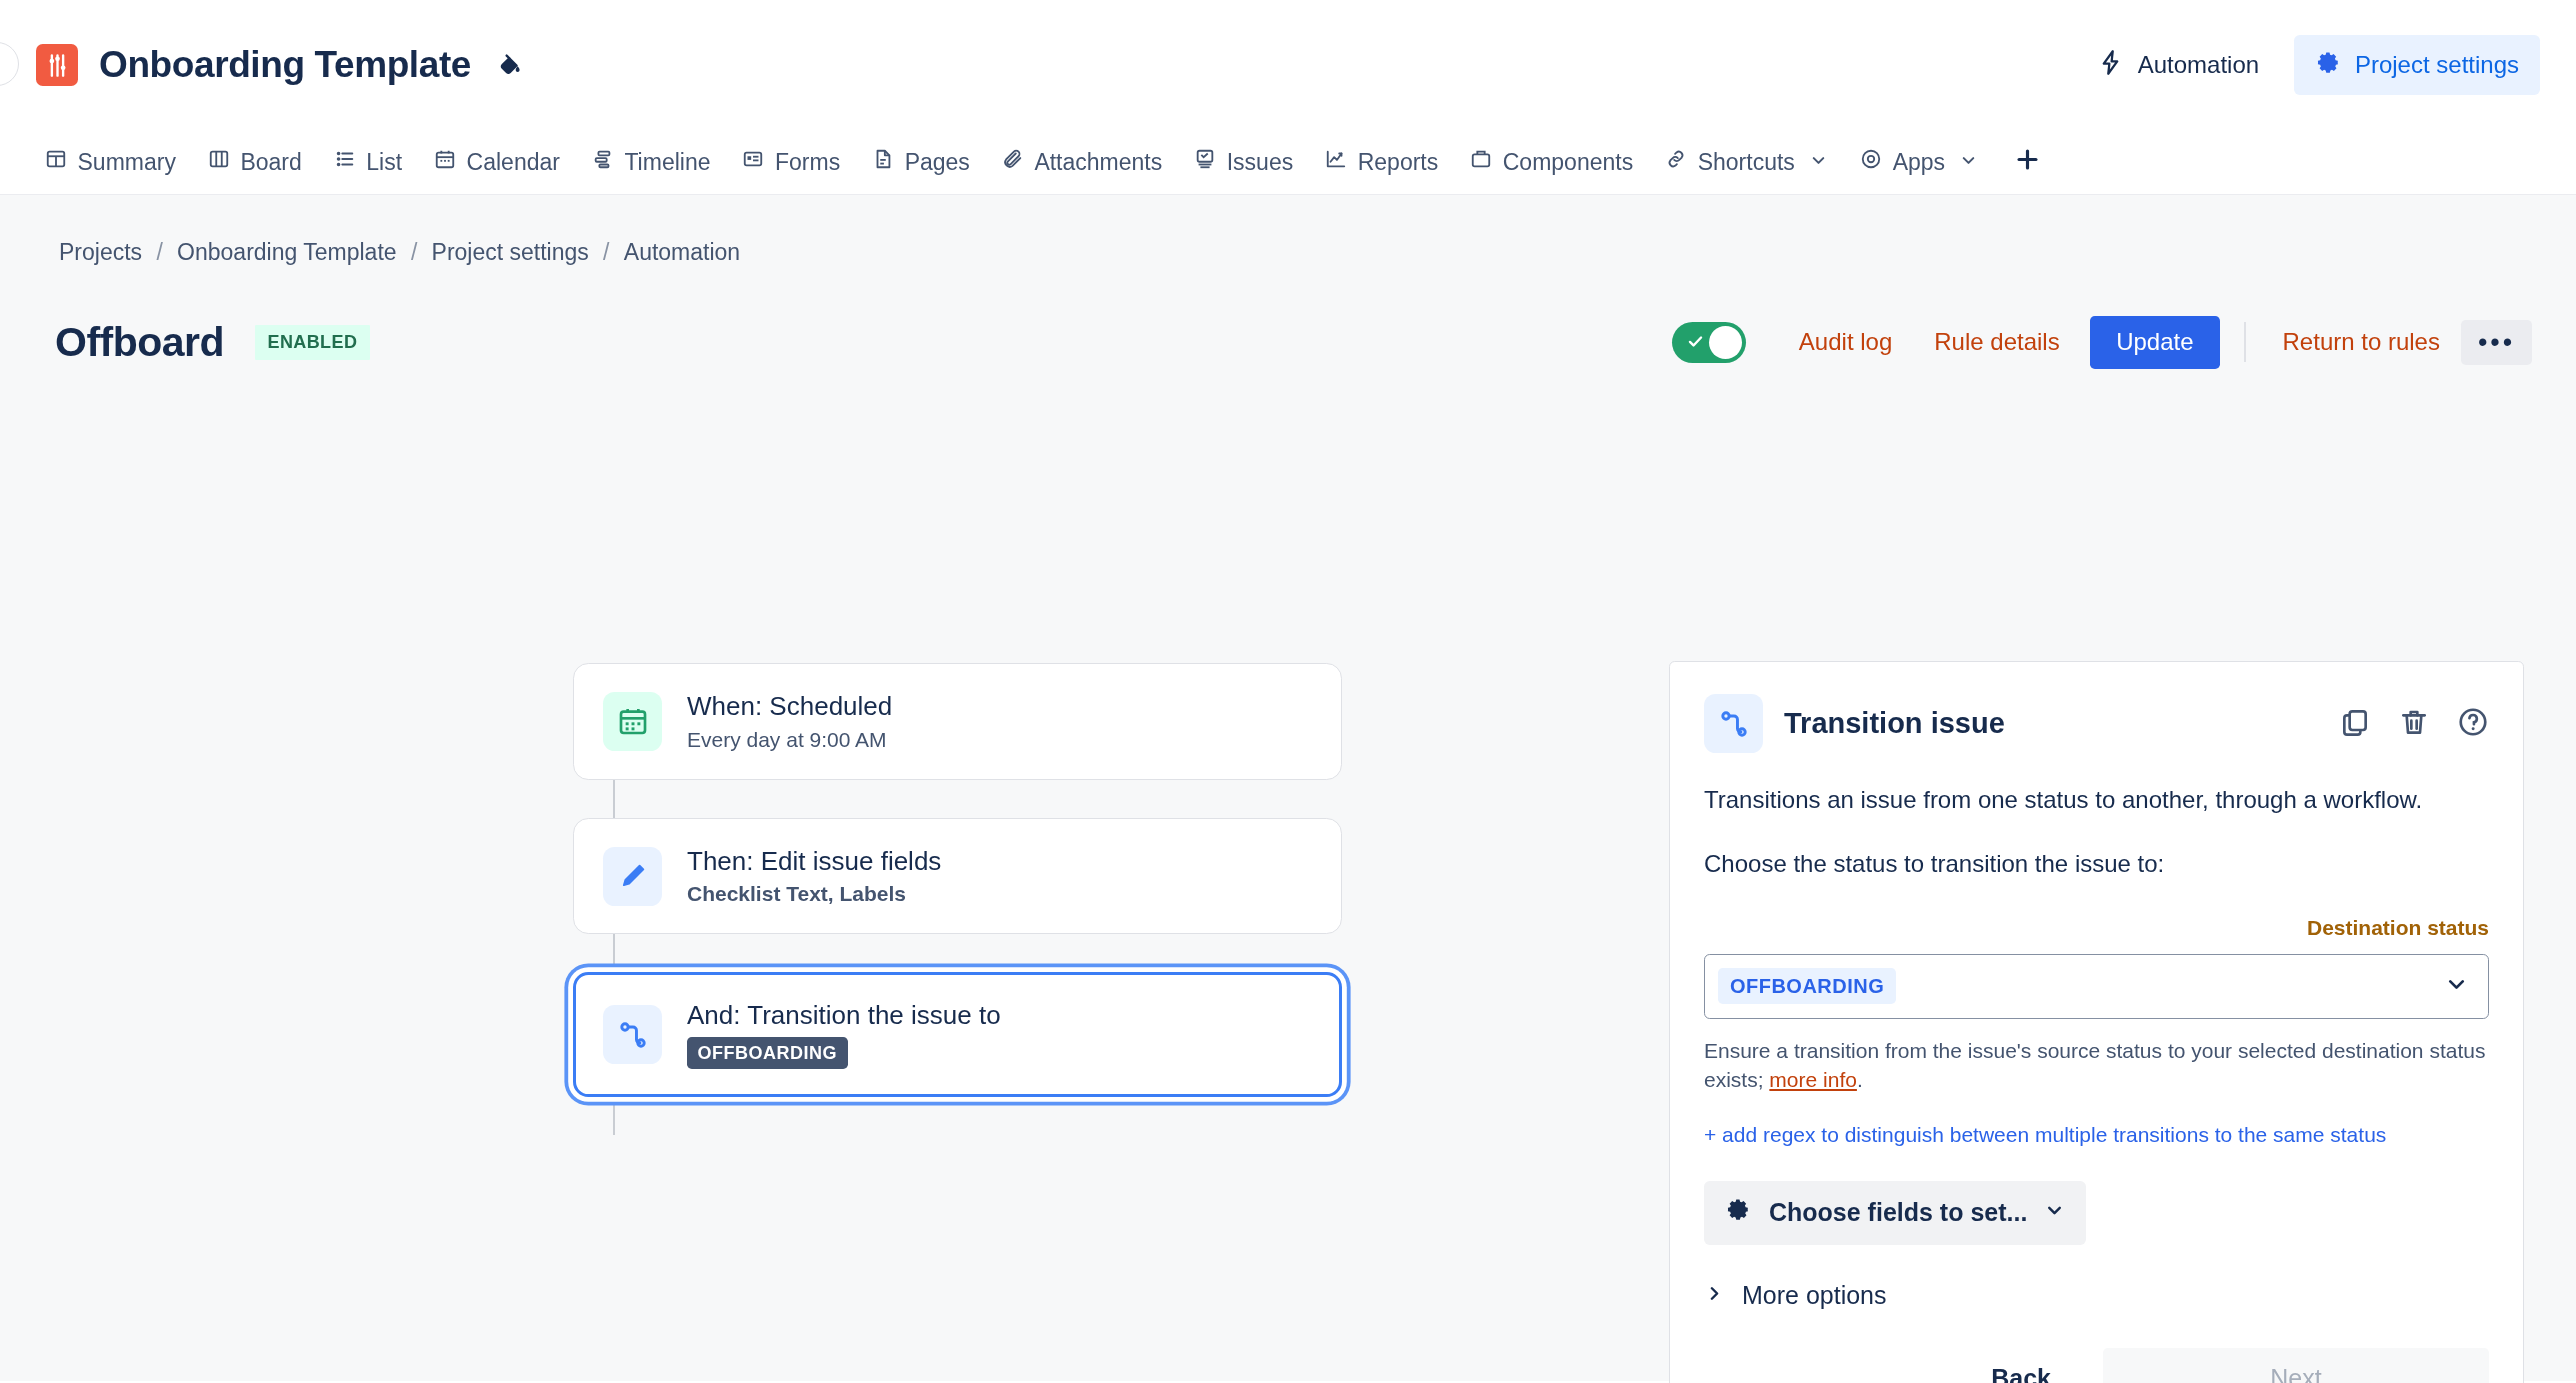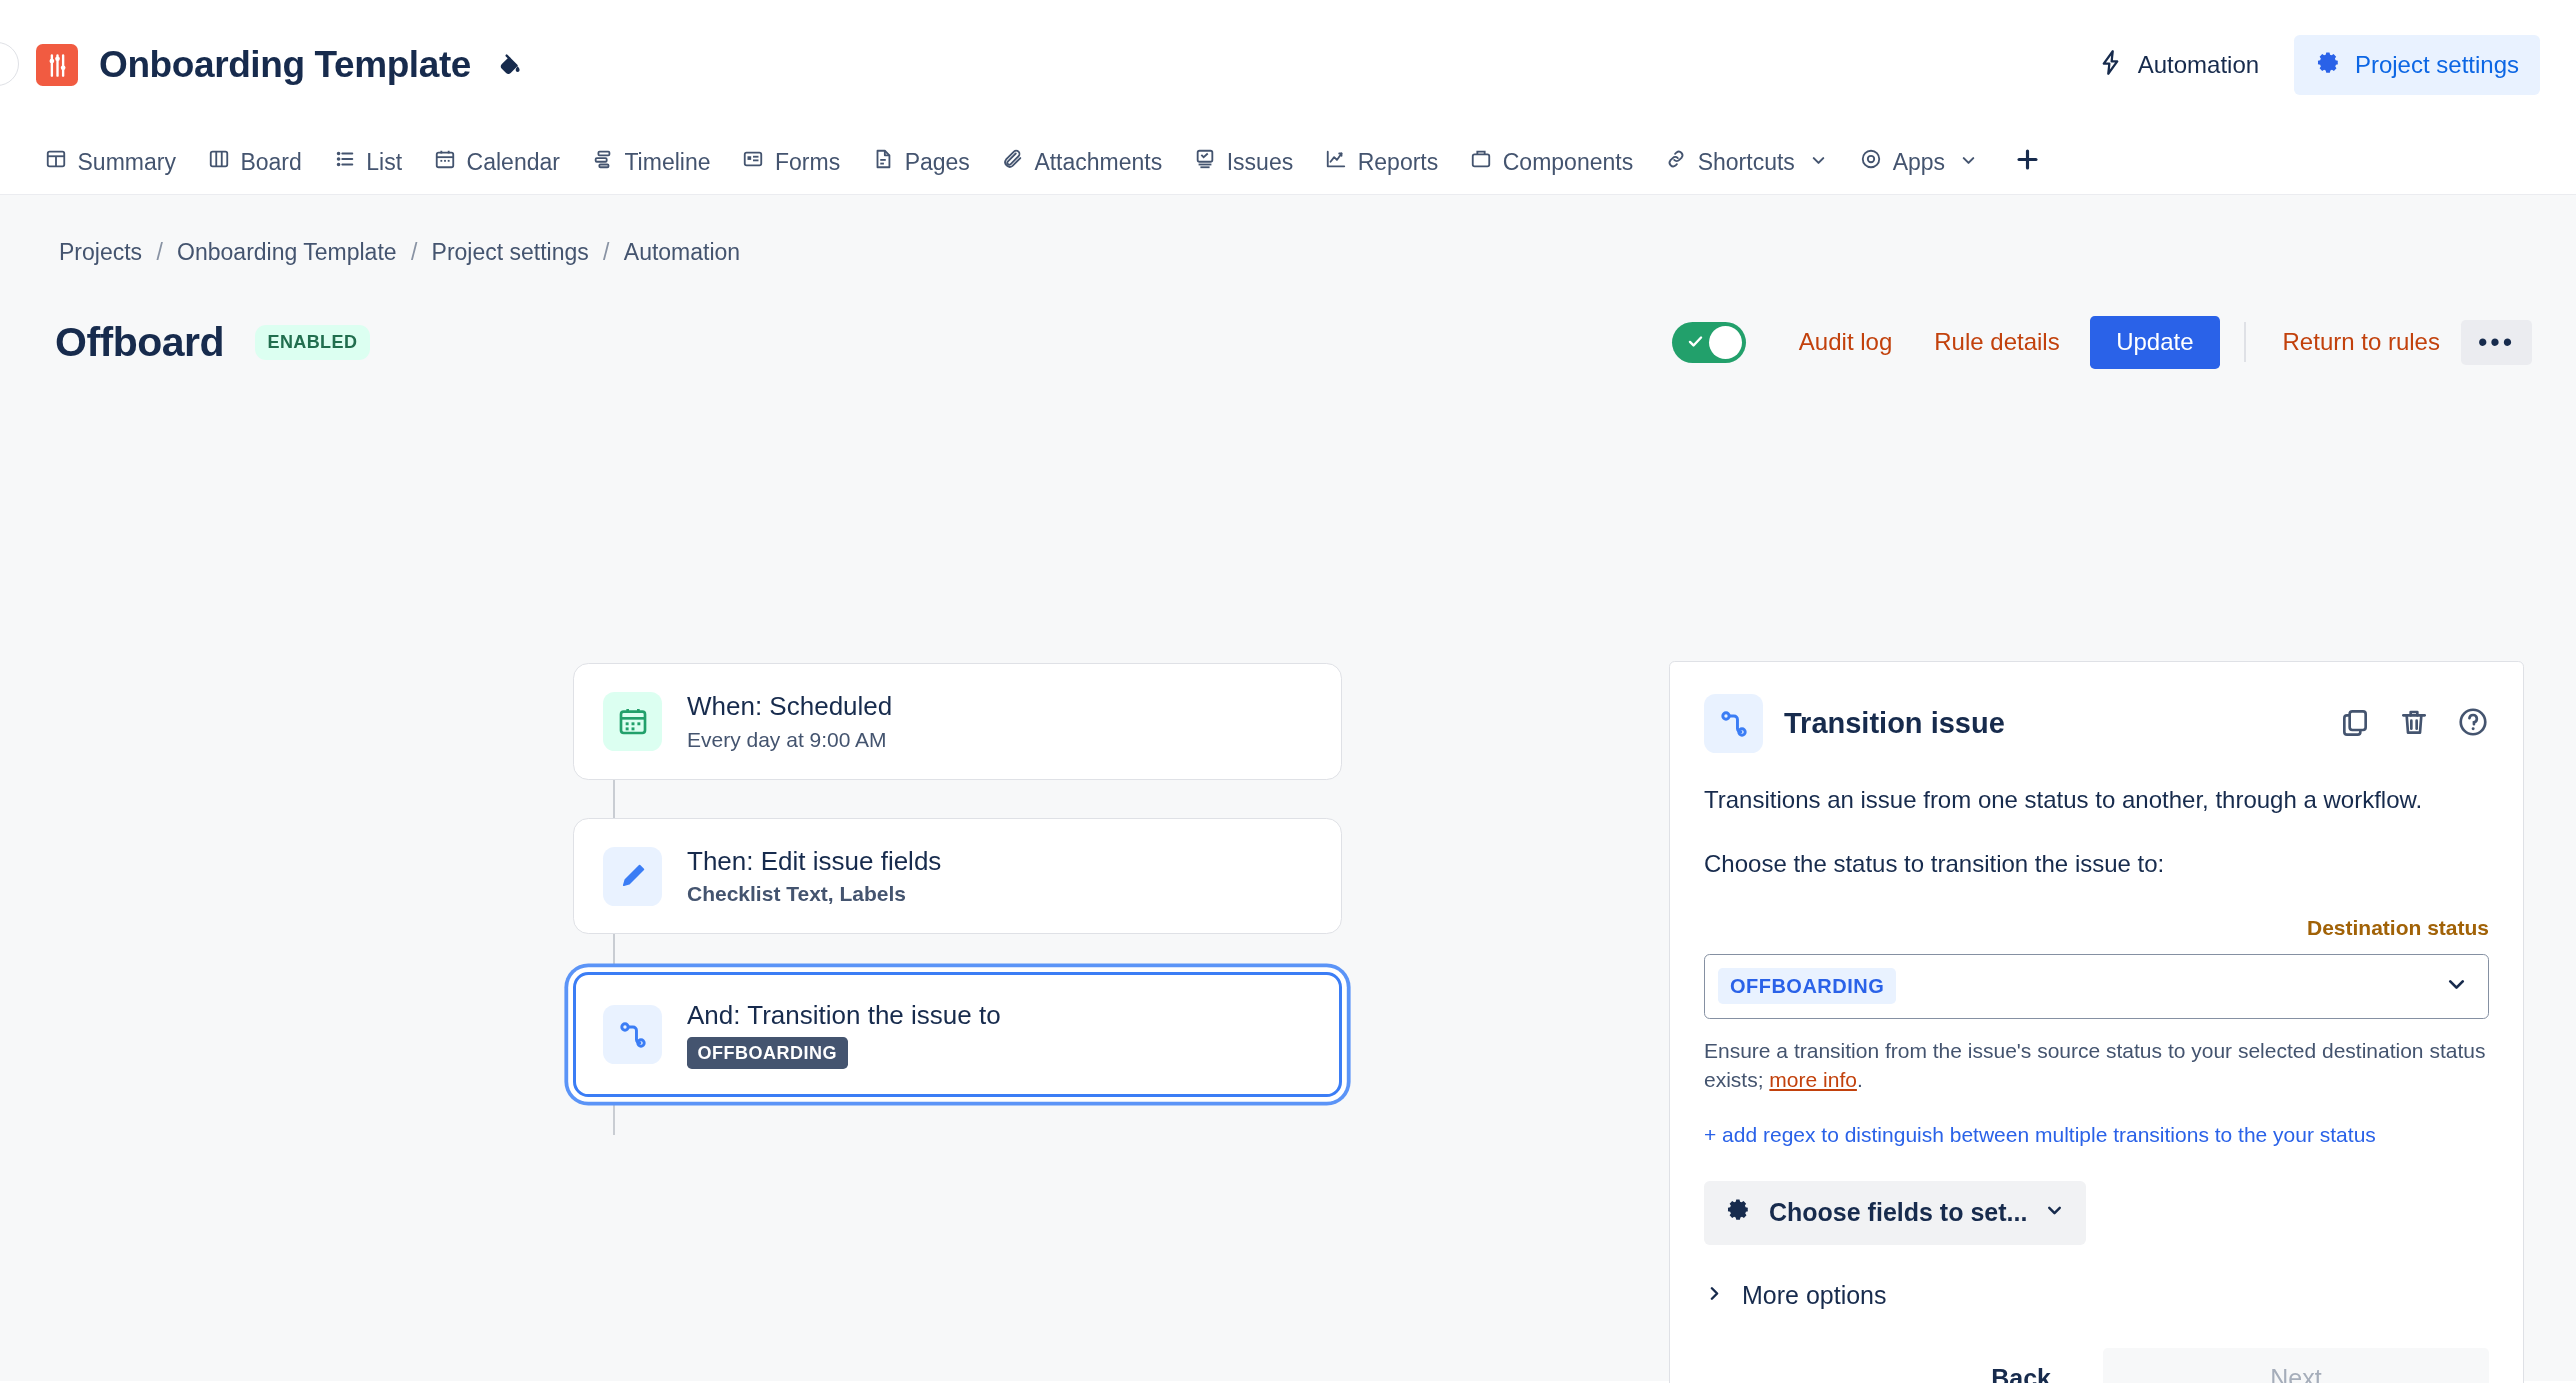--- a/index.html
+++ b/index.html
@@ -86,21 +86,21 @@
   .rulehead {
     display: flex; align-items: center;
     padding: 50px 44px 0 55px;
     justify-content: space-between;
   }
   .rule-title { font-size: 41px; font-weight: 700; color: #172B4D; letter-spacing: -0.5px; }
   .badge-enabled {
     margin-left: 31px;
     background: #DCFFF1; color: #216E4E;
     font-size: 18px; font-weight: 700; letter-spacing: 0.4px;
-    padding: 6.7px 12.4px; border-radius: 11px;
+    padding: 6.7px 12.4px; border-radius: 1px;
   }
   .rulehead-right { margin-left: auto; display: flex; align-items: center; gap: 0; }
   .toggle {
     width: 74px; height: 41px; border-radius: 21px;
     background: #22A06B; position: relative; display: flex; align-items: center;
     margin-right: 32px;
   }
   .toggle .knob {
     position: absolute; right: 3.8px; top: 3.8px;
     width: 33px; height: 33px; border-radius: 50%; background: #fff;
@@ -569,21 +569,21 @@
         <svg width="25" height="25" viewBox="0 0 24 24" fill="none" stroke="#172B4D" stroke-width="2.6" stroke-linecap="round" stroke-linejoin="round">
             <path d="M6 9l6 6 6-6"></path>
           </svg>
       </span>
     </div>
 
     <div class="hint">
       <span>Ensure a transition from the issue's source status to your selected destination status exists; </span><a href="#">more info</a><span>.</span>
     </div>
 
-    <div class="linkline">+ add regex to distinguish between multiple transitions to the your status</div>
+    <div class="linkline">+ add regex to distinguish between multiple transitions to the same status</div>
 
     <div class="choose-btn">
       <span>
         <svg width="27" height="27" viewBox="0 0 24 24" fill="#172B4D">
           <path d="M12 8.4a3.6 3.6 0 1 0 0 7.2 3.6 3.6 0 0 0 0-7.2zm0 5.4a1.8 1.8 0 1 1 0-3.6 1.8 1.8 0 0 1 0 3.6z"></path>
           <path d="M20.3 13.6l-.1-1.6.1-1.6-2-.5-.6-1.4 1.1-1.7-2.3-2.3-1.7 1.1-1.4-.6-.5-2H10l-.5 2-1.4.6L6.4 4.5 4.1 6.8l1.1 1.7-.6 1.4-2 .5.1 1.6-.1 1.6 2 .5.6 1.4-1.1 1.7 2.3 2.3 1.7-1.1 1.4.6.5 2h3.2l.5-2 1.4-.6 1.7 1.1 2.3-2.3-1.1-1.7.6-1.4 2-.5z"></path>
         </svg>
       </span>
       <span>Choose fields to set...</span>
       <span>

